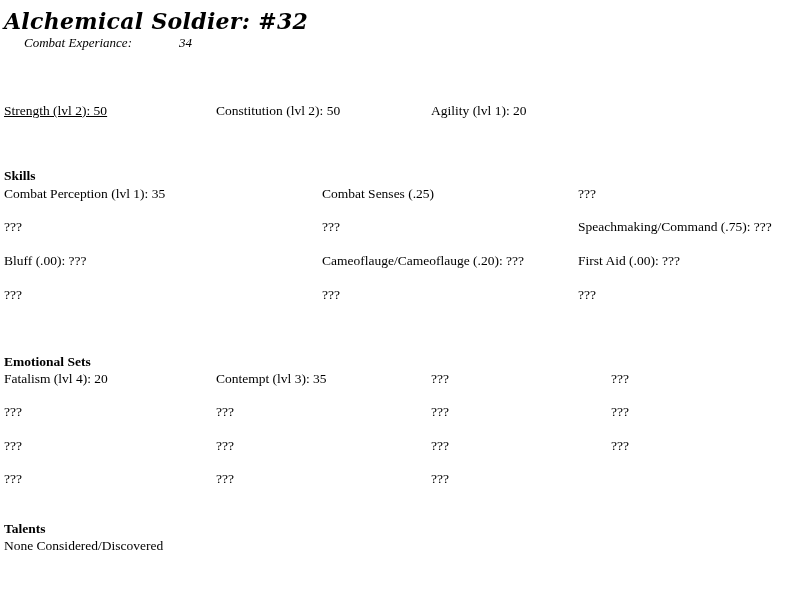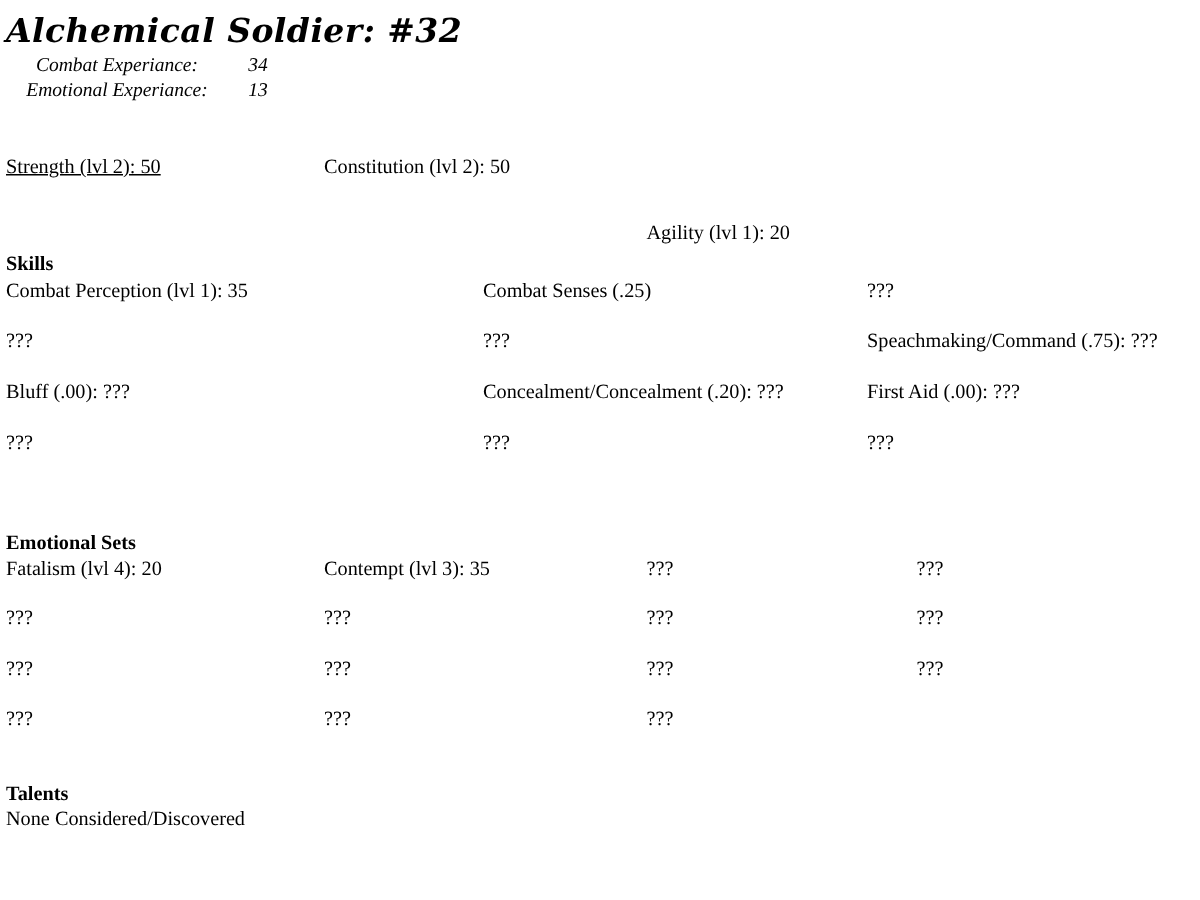--- a/index.html
+++ b/index.html
@@ -47,21 +47,21 @@
     white-space: nowrap;
   }
   .exp-label {
     display: inline-block;
     width: 148px;
     text-align: center;
   }
   .exp-value {
     display: inline-block;
     width: 40px;
-    text-align: center;
+    text-align: right;
   }
   .section-head {
     position: absolute;
     left: 4px;
     font-family: "Liberation Serif", serif;
     font-weight: bold;
     font-size: 13.5px;
     white-space: nowrap;
   }
   .cell {
@@ -86,43 +86,40 @@
 <body>
 
 <div class="sheet">
 
   <div class="title">Alchemical Soldier: #32</div>
 
   <div class="exp-block">
     <div class="exp-row">
       <span class="exp-label">Combat Experiance:</span><span class="exp-value">34</span>
     </div>
-    <div class="exp-row">
-      <span class="exp-label">Emotional Experiance:</span><span class="exp-value">13</span>
-    </div>
   </div>
 
   <div class="section-head" id="skills-head">Skills</div>
   <div class="section-head" id="emo-head">Emotional Sets</div>
   <div class="section-head" id="talents-head">Talents</div>
 
   <div id="talents-body">None Considered/Discovered</div>
 
   <div id="grid-layer">
       <div class="cell" style="left: 4px; top: 103px; text-decoration: underline;">Strength (lvl 2): 50</div>
       <div class="cell" style="left: 216px; top: 103px;">Constitution (lvl 2): 50</div>
-      <div class="cell" style="left: 431px; top: 103px; margin-top: 44px;">Agility (lvl 1): 20</div>
+      <div class="cell" style="left: 431px; top: 103px;">Agility (lvl 1): 20</div>
       <div class="cell" style="left: 4px; top: 186px;">Combat Perception (lvl 1): 35</div>
       <div class="cell" style="left: 322px; top: 186px;">Combat Senses (.25)</div>
       <div class="cell" style="left: 578px; top: 186px;">???</div>
       <div class="cell" style="left: 4px; top: 219px;">???</div>
       <div class="cell" style="left: 322px; top: 219px;">???</div>
       <div class="cell" style="left: 578px; top: 219px;">Speachmaking/Command (.75): ???</div>
       <div class="cell" style="left: 4px; top: 253px;">Bluff (.00): ???</div>
-      <div class="cell" style="left: 322px; top: 253px;">Concealment/Concealment (.20): ???</div>
+      <div class="cell" style="left: 322px; top: 253px;">Cameoflauge/Cameoflauge (.20): ???</div>
       <div class="cell" style="left: 578px; top: 253px;">First Aid (.00): ???</div>
       <div class="cell" style="left: 4px; top: 287px;">???</div>
       <div class="cell" style="left: 322px; top: 287px;">???</div>
       <div class="cell" style="left: 578px; top: 287px;">???</div>
       <div class="cell" style="left: 4px; top: 371px;">Fatalism (lvl 4):  20</div>
       <div class="cell" style="left: 216px; top: 371px;">Contempt (lvl 3): 35</div>
       <div class="cell" style="left: 431px; top: 371px;">???</div>
       <div class="cell" style="left: 611px; top: 371px;">???</div>
       <div class="cell" style="left: 4px; top: 404px;">???</div>
       <div class="cell" style="left: 216px; top: 404px;">???</div>

